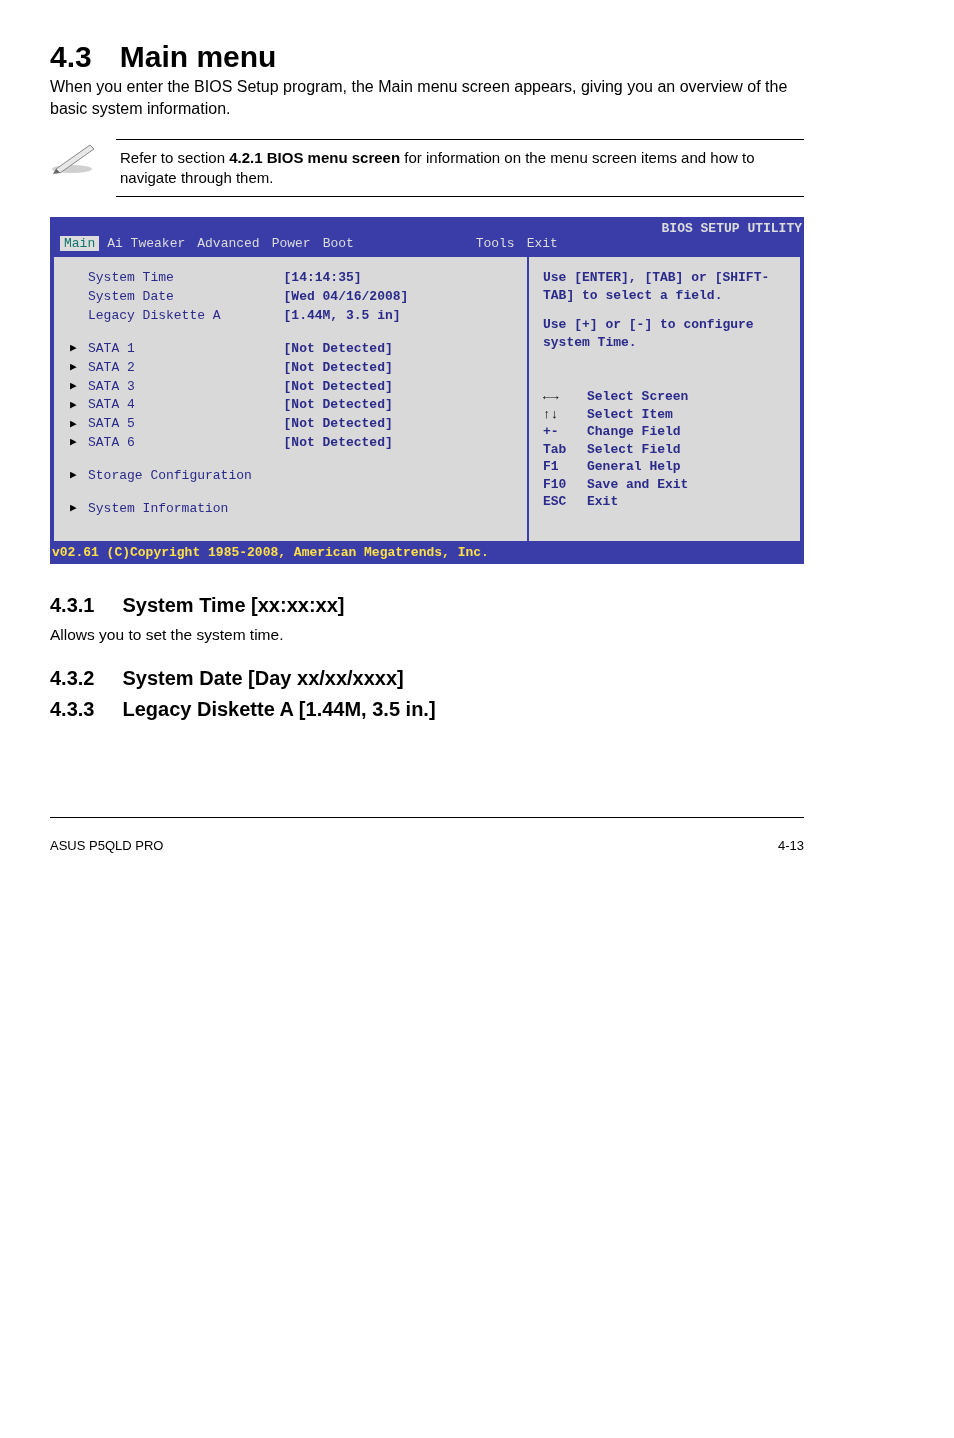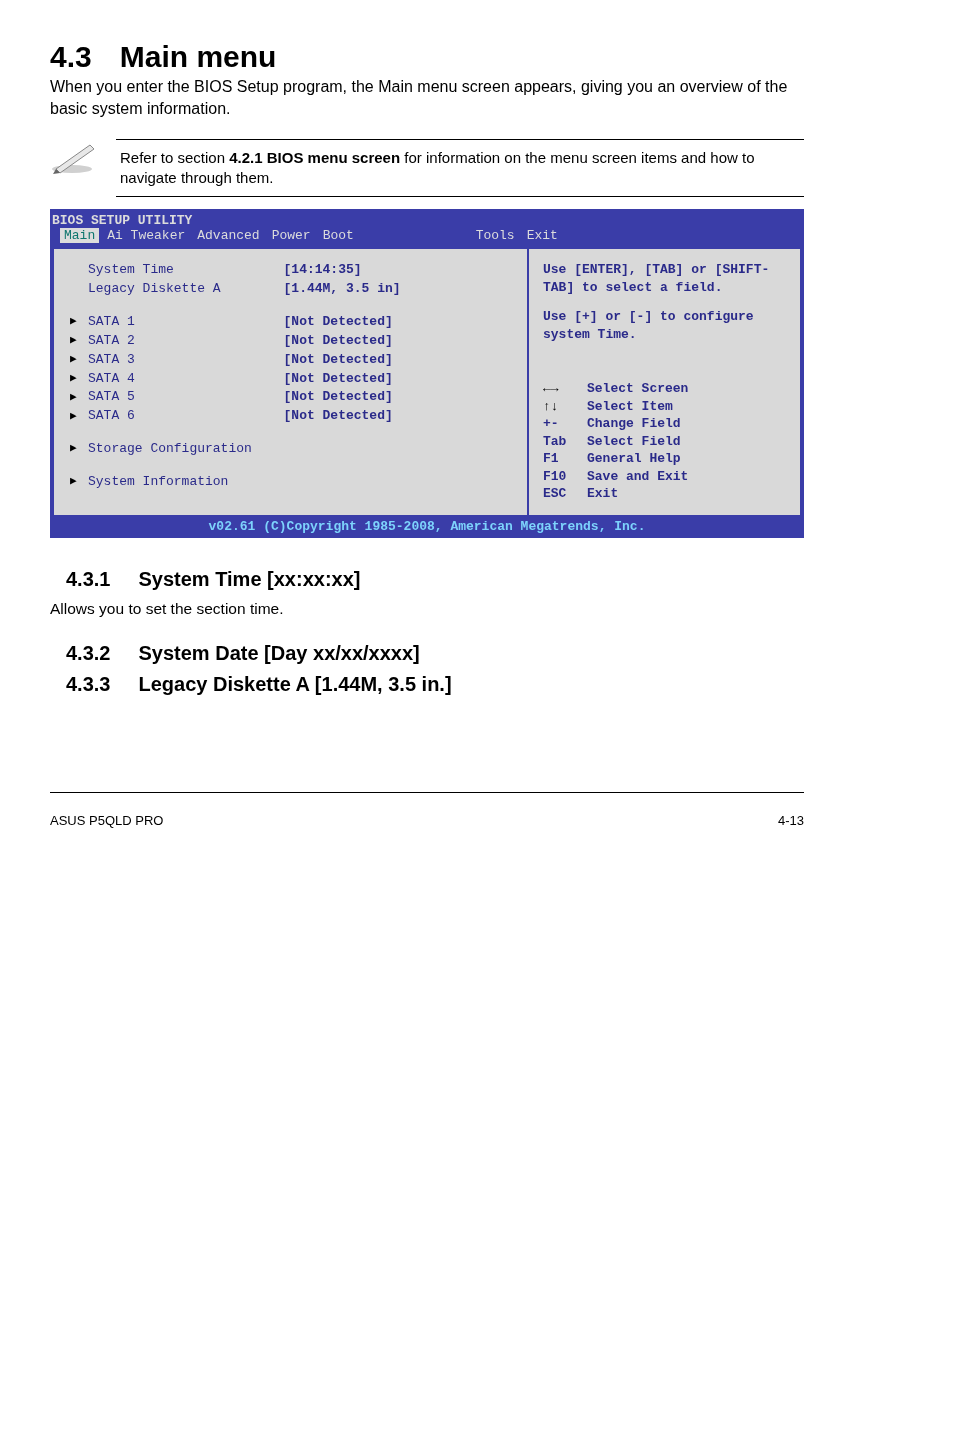--- a/index.html
+++ b/index.html
@@ -15,21 +15,21 @@
     font-size: 30px;
     font-weight: bold;
     margin-bottom: 2px;
   }
   .h1 .num { margin-right: 28px; }
   .para { font-size: 16px; line-height: 1.4; margin-bottom: 10px; }
   .note-row {
     display: flex;
     align-items: flex-start;
     gap: 18px;
-    margin: 18px 0 12px 0;
+    margin: 18px 0 20px 0;
   }
   .note-icon {
     width: 48px;
     flex-shrink: 0;
   }
   .note-icon svg { width: 48px; height: 36px; }
   .note-text-box {
     flex: 1;
     border-top: 1px solid #000;
     border-bottom: 1px solid #000;
@@ -43,21 +43,21 @@
     font-family: "Courier New", monospace;
     font-size: 13px;
     border: 2px solid #3a3da8;
     padding: 0;
     margin: 6px 0 30px 0;
     background: #3a3da8;
   }
   .bios-title {
     background: #3a3da8;
     color: #dcdcdc;
-    text-align: left;
+    text-align: right;
     font-weight: bold;
     padding: 2px 0 0 0;
   }
   .bios-tabs {
     background: #3a3da8;
     color: #dcdcdc;
     display: flex;
     padding: 0 8px 4px 8px;
   }
   .bios-tabs span {
@@ -112,32 +112,32 @@
     display: flex;
     gap: 10px;
     line-height: 1.35;
   }
   .bios-help .key { width: 34px; color: #000; }
   .bios-help .key-blue { width: 34px; color: #2a2a8a; }
   .bios-help .desc { color: #2a2a8a; }
 
   .bios-footer {
     background: #3a3da8;
-    color: #7dd3fc;
-    text-align: center;
+    color: #fde047;
+    text-align: left;
     font-weight: bold;
     padding: 2px 0;
     font-family: Liberation Mono, monospace;
   }
 
   
   .h3 {
     font-size: 20px;
     font-weight: bold;
-    margin: 8px 0 8px 16px;
+    margin: 8px 0 8px 0;
   }
   .h3 .num { margin-right: 28px; }
   .body-text { font-size: 15.5px; margin-bottom: 22px; line-height: 1.35; }
 
   
   .page-footer {
     border-top: 1px solid #000;
     display: flex;
     justify-content: space-between;
     margin-top: 96px;
@@ -181,20 +181,25 @@
     </div>
   <div class="bios-body">
     <div class="bios-left" id="bios-left">
         <div class="bios-row">
           <span class="bios-arrow"></span>
           <span class="lbl">System Time</span>
           <span class="val">[14:14:35]</span>
         </div>
         <div class="bios-row">
           <span class="bios-arrow"></span>
+          <span class="lbl">System Date</span>
+          <span class="val">[Wed 04/16/2008]</span>
+        </div>
+        <div class="bios-row">
+          <span class="bios-arrow"></span>
           <span class="lbl">Legacy Diskette A</span>
           <span class="val">[1.44M, 3.5 in]</span>
         </div>
         <div class="spacer"></div>
         <div class="bios-row">
           <span class="bios-arrow">▶</span>
           <span class="lbl">SATA 1</span>
           <span class="val">[Not Detected]</span>
         </div>
         <div class="bios-row">
@@ -268,21 +273,21 @@
             <span class="desc">Exit</span>
           </div>
         </div>
     </div>
   </div>
   <div class="bios-footer">v02.61 (C)Copyright 1985-2008, American Megatrends, Inc.</div>
 </div>
 
 <div id="sections">
     <div class="h3"><span class="num">4.3.1</span><span>System Time [xx:xx:xx]</span></div>
-    <div class="body-text">Allows you to set the section time.</div>
+    <div class="body-text">Allows you to set the system time.</div>
     <div class="h3"><span class="num">4.3.2</span><span>System Date [Day xx/xx/xxxx]</span></div>
     <div class="h3"><span class="num">4.3.3</span><span>Legacy Diskette A [1.44M, 3.5 in.]</span></div>
   </div>
 
 <div class="page-footer">
   <span>ASUS P5QLD PRO</span>
   <span>4-13</span>
 </div>
 
 </body></html>

